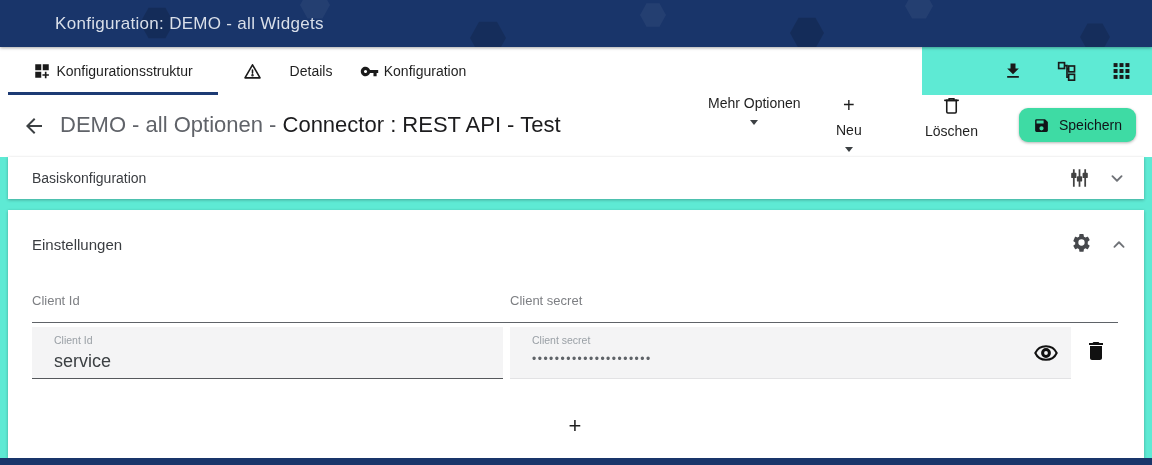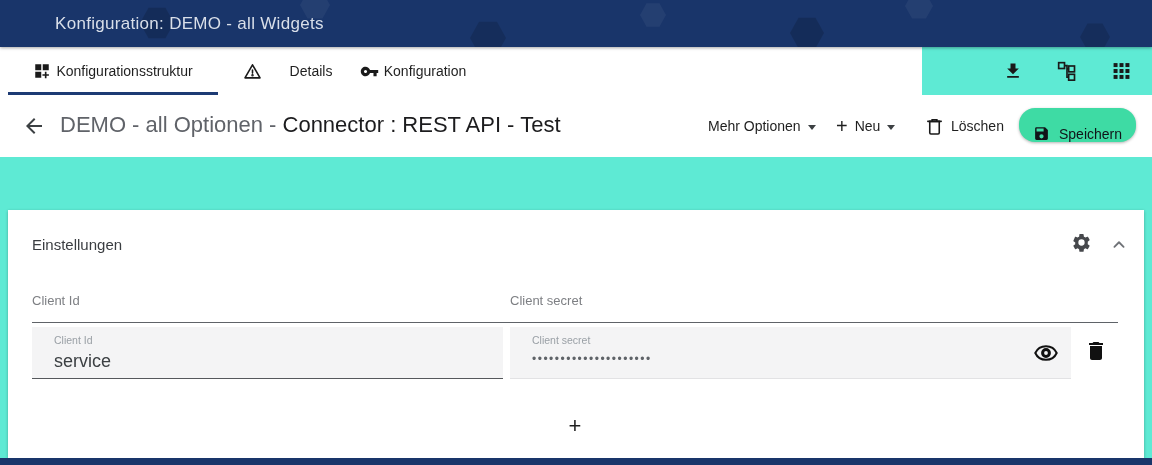--- a/index.html
+++ b/index.html
@@ -33,29 +33,29 @@
   .tb-schema  { left:1057px; }
   .tb-apps    { left:1112px; }
 
   
   .toolbar { position:absolute; top:95px; left:0; width:1152px; height:62px; background:#fff; z-index:10; }
   .back-btn { position:absolute; left:22px; top:19px; width:24px; height:24px; cursor:pointer; }
   .page-title { position:absolute; left:60px; top:17px; font-size:22px; white-space:nowrap; }
   .title-prefix { color:#606369; font-weight:400; }
   .title-main { color:#1c1c1e; font-weight:500;text-align:center; }
   .tb-action { position:absolute; top:0; height:62px; display:flex; align-items:center; gap:7px;
-               font-size:14px; color:#1f1f1f; cursor:pointer; }
+               font-size:14px; color:#1f1f1f; cursor:pointer;flex-direction:column; }
   .act-more { left:708px; }
   .act-new { left:836px; }
   .plus-glyph { font-size:20px; font-weight:400; color:#1f1f1f; line-height:1; }
   .caret { width:0; height:0; border-left:4px solid transparent; border-right:4px solid transparent;
            border-top:5px solid #3c4043; margin-top:2px; }
   .act-delete { left:925px; }
   .save-btn { position:absolute; left:1019px; top:13px; width:117px; height:34px; background:#3edba4;
-              border:none; border-radius:16px; display:flex; align-items:flex-end; justify-content:center;
+              border:none; border-radius:9px; display:flex; align-items:center; justify-content:center;
               gap:9px; font-size:14px; font-weight:500; color:#101418; cursor:pointer;
               box-shadow:0 1px 3px rgba(0,0,0,.3); font-family:inherit; }
 
   
   .card { position:absolute; left:8px; width:1136px; background:#fff; box-shadow:0 1px 3px rgba(0,0,0,.28); }
   .basis-card { top:157px; height:42px; z-index:11; }
   .card-title { position:absolute; left:24px; top:50%; transform:translateY(-50%); font-size:14px; color:#3a3d41; }
   .basis-card .tune-wrap { position:absolute; right:54px; top:50%; transform:translateY(-50%); cursor:pointer; }
   .basis-card .chev-wrap { position:absolute; right:16px; top:50%; transform:translateY(-50%); cursor:pointer; }
 
@@ -216,20 +216,42 @@
     <button class="save-btn">
       <span>
         <svg viewBox="0 0 24 24" width="17" height="17" fill="#101418" fill-rule="evenodd">
             <path d="M17 3H5a2 2 0 0 0-2 2v14a2 2 0 0 0 2 2h14a2 2 0 0 0 2-2V7l-4-4zm-5 16a3 3 0 1 1 0-6 3 3 0 0 1 0 6zm3-10H5V5h10v4z"></path>
           </svg>
       </span>
       <span>Speichern</span>
     </button>
   </div>
 
+  <section class="card basis-card">
+    <div class="card-title">Basiskonfiguration</div>
+    <div class="tune-wrap">
+      <span>
+        <svg viewBox="0 0 24 24" width="21" height="21" fill="#424242">
+            <rect x="4.5" y="2" width="2" height="20"></rect>
+            <rect x="11" y="2" width="2" height="20"></rect>
+            <rect x="17.5" y="2" width="2" height="20"></rect>
+            <rect x="2.5" y="6" width="6" height="6" rx="1"></rect>
+            <rect x="9" y="10" width="6" height="6" rx="1"></rect>
+            <rect x="15.5" y="6" width="6" height="6" rx="1"></rect>
+          </svg>
+      </span>
+    </div>
+    <div class="chev-wrap">
+      <span>
+        <svg viewBox="0 0 24 24" width="22" height="22" fill="none" stroke="#6f7277" stroke-width="2" stroke-linecap="round" stroke-linejoin="round">
+            <polyline points="7 10 12 15 17 10"></polyline>
+          </svg>
+      </span>
+    </div>
+  </section>
 
   <section class="card settings-card">
     <div class="settings-title">Einstellungen</div>
     <div class="gear-wrap">
       <span>
         <svg viewBox="0 0 24 24" width="21" height="21" fill="#46484c">
             <path d="M19.14 12.94c.04-.3.06-.61.06-.94s-.02-.64-.07-.94l2.03-1.58c.18-.14.23-.41.12-.61l-1.92-3.32c-.12-.22-.37-.29-.59-.22l-2.39.96c-.5-.38-1.03-.7-1.62-.94l-.36-2.54a.484.484 0 0 0-.48-.41h-3.84c-.24 0-.43.17-.47.41l-.36 2.54c-.59.24-1.13.57-1.62.94l-2.39-.96c-.22-.08-.47 0-.59.22L2.73 9.87c-.12.21-.08.47.12.61l2.03 1.58c-.05.3-.09.63-.09.94s.02.64.07.94l-2.03 1.58c-.18.14-.23.41-.12.61l1.92 3.32c.12.22.37.29.59.22l2.39-.96c.5.38 1.03.7 1.62.94l.36 2.54c.05.24.24.41.48.41h3.84c.24 0 .44-.17.47-.41l.36-2.54c.59-.24 1.13-.56 1.62-.94l2.39.96c.22.08.47 0 .59-.22l1.92-3.32c.12-.22.07-.47-.12-.61l-2.01-1.58zM12 15.6a3.6 3.6 0 1 1 0-7.2 3.6 3.6 0 0 1 0 7.2z"></path>
           </svg>
       </span>
     </div>

